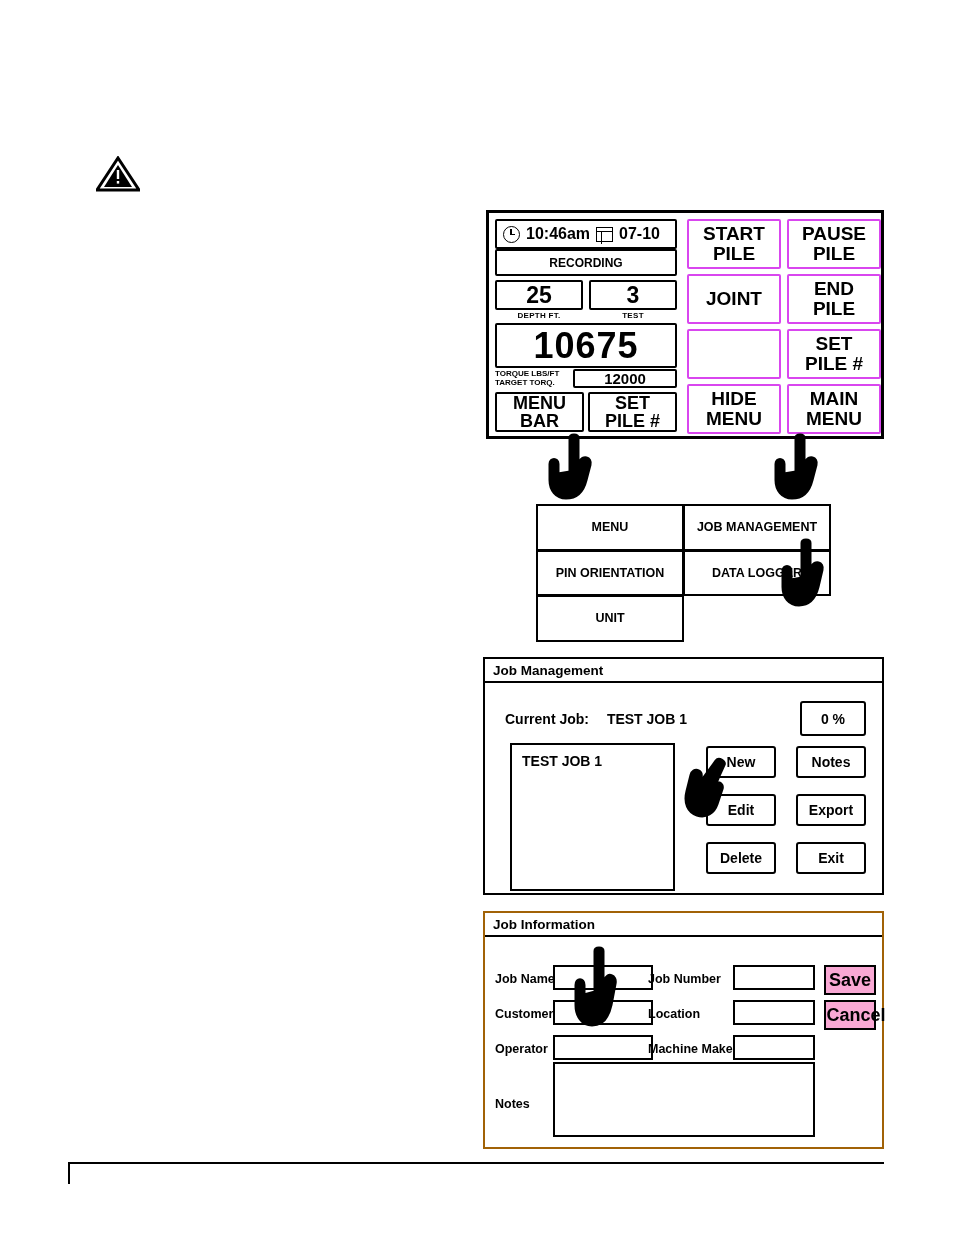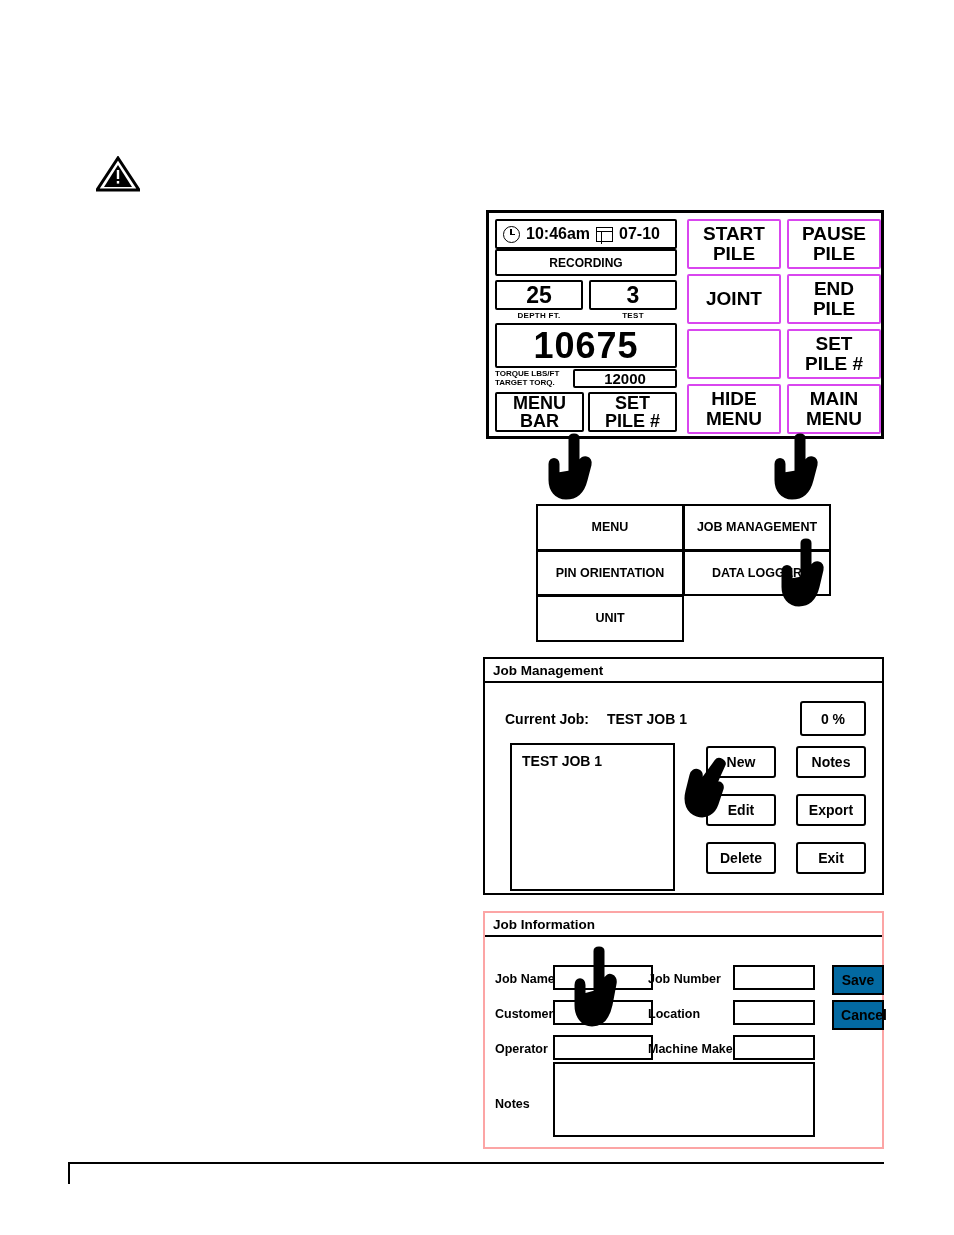--- a/index.html
+++ b/index.html
@@ -100,27 +100,27 @@
   #job-list{
     position:absolute;left:25px;top:60px;width:165px;height:148px;border:2px solid #000;
     box-sizing:border-box;background:#fff;padding:8px 0 0 10px;font-size:14px;font-weight:bold;
   }
   .jm-btn{
     position:absolute;width:70px;height:32px;border:2px solid #000;box-sizing:border-box;border-radius:3px;
     display:flex;align-items:center;justify-content:center;font-size:14px;font-weight:bold;background:#fff;
   }
 
   
-  #job-info{left:483px;top:911px;width:401px;height:238px;border:2px solid #fca5a5;background:#fff;box-sizing:border-box;}
+  #job-info{left:483px;top:911px;width:401px;height:238px;border:2px solid #a16207;background:#fff;box-sizing:border-box;}
   #ji-body{position:relative;height:100%;}
   .ji-label{position:absolute;font-size:12.5px;font-weight:bold;}
   .ji-field{position:absolute;border:2px solid #000;box-sizing:border-box;background:#fff;}
   .ji-btn{
     position:absolute;width:52px;height:30px;border:2px solid #000;box-sizing:border-box;
-    display:flex;align-items:center;justify-content:center;font-size:14px;font-weight:bold;background:#0369a1;margin-left:8px;
+    display:flex;align-items:center;justify-content:center;font-size:18px;font-weight:bold;background:#f9a8d4;
   }
 
   
   #page-rule{left:68px;top:1162px;width:816px;height:0;border-top:2px solid #000;}
   #page-tick{left:68px;top:1162px;width:0;height:22px;border-left:2px solid #000;}
 
   
   .hand{position:absolute;}
 </style>
 </head>

